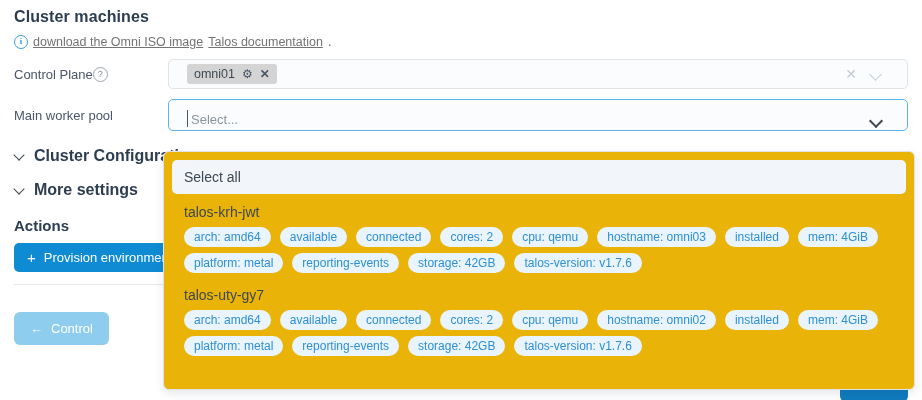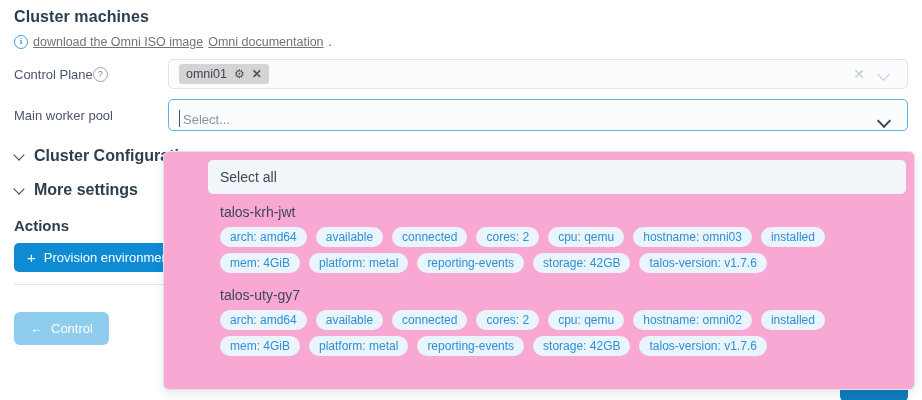--- a/index.html
+++ b/index.html
@@ -91,21 +91,21 @@
 
   .field {
     flex: 1;
     min-height: 30px;
     box-sizing: border-box;
     border: 1px solid #dfe3e8;
     border-radius: 5px;
     background: #fbfcfd;
     display: flex;
     align-items: center;
-    padding: 3px 10px;
+    padding: 3px 18px;
   }
   .field.focused {
     border: 1px solid #5eb3ec;
     background: #fbfcfd;
     min-height: 32px;
     align-items: flex-end;
   }
 
   .chip {
     display: inline-flex;
@@ -262,27 +262,26 @@
   }
 
   
   .dropdown {
     position: absolute;
     left: 163px;
     top: 151px;
     width: 752px;
     height: 239px;
     box-sizing: border-box;
-    background: #f9a8d4;
+    background: #eab308;
     border: 1px solid #dfe3e8;
     border-radius: 6px;
     box-shadow: 0 4px 10px rgba(20, 40, 70, 0.10);
     overflow: hidden;
     z-index: 20;
-    padding-left: 36px;
   }
 
   .select-all {
     margin: 8px 8px 0 8px;
     padding: 9px 12px;
     background: #f2f5f9;
     border-radius: 5px;
     font-size: 14px;
     color: #3d4852;
     cursor: pointer;
@@ -315,21 +314,21 @@
 </head>
 <body>
 
 <div class="page">
 
   <div class="page-title">Cluster machines</div>
 
   <div class="info-line">
     <span class="info-icon">i</span>
     <a class="link" href="#">download the Omni ISO image</a>
-    <a class="link" href="#">Omni documentation</a>
+    <a class="link" href="#">Talos documentation</a>
     <span>.</span>
   </div>
 
   
   <div class="form-row">
     <div class="form-label">
       <span>Control Plane</span>
       <span class="help-icon">?</span>
     </div>
     <div class="field">

